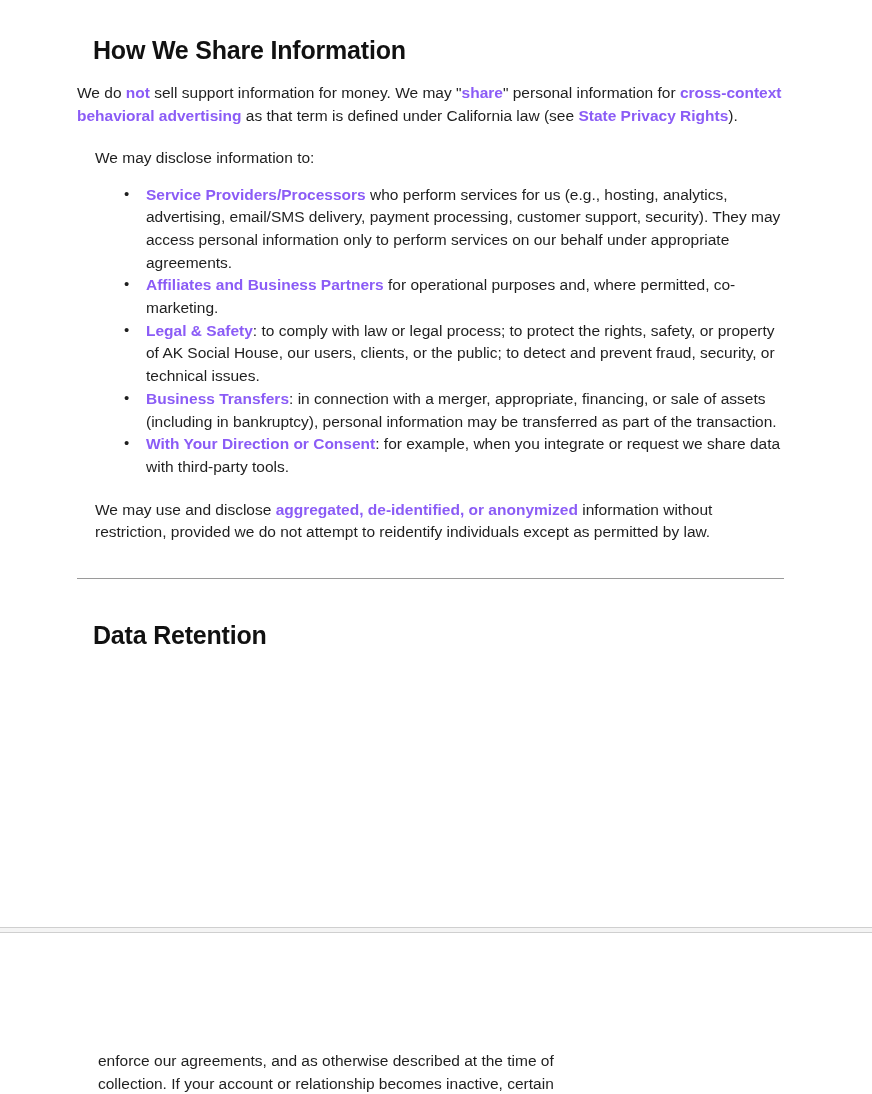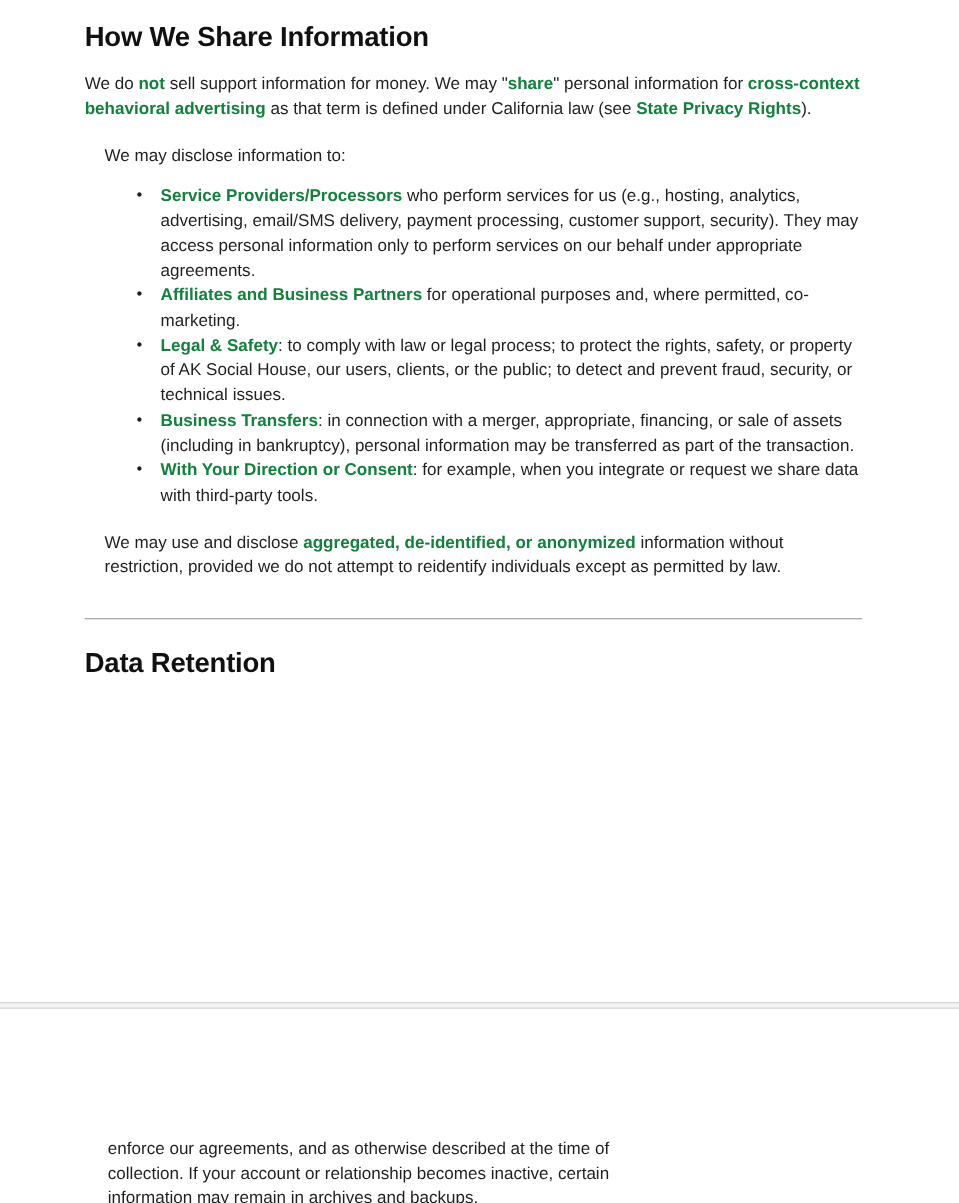--- a/index.html
+++ b/index.html
@@ -21,21 +21,21 @@
     height: 1094px;
     box-sizing: border-box;
   }
   .content {
     padding: 0 88px 0 77px;
   }
   h2.section-title {
     font-size: 25px;
     font-weight: bold;
     letter-spacing: -0.2px;
-    margin: 0;
+    margin: 16px;
     padding-top: 20px;
     color: #111111;
   }
   p.para {
     font-size: 15.5px;
     line-height: 22.5px;
     margin: 17px 0 0 0;
     color: #1f1f1f;
   }
   p.para.tight {
@@ -58,21 +58,21 @@
   ul.bullets li::before {
     content: "\2022";
     position: absolute;
     left: -22px;
     top: -1px;
     font-size: 15px;
     color: #1f1f1f;
   }
   b, strong {
     font-weight: bold;
-    color: #15803d;
+    color: #8b5cf6;
   }
   hr.divider {
     border: none;
     border-top: 1px solid #9a9a9a;
     margin: 34px 0 0 0;
     height: 0;
   }
   .page-break {
     position: absolute;
     left: 0;

